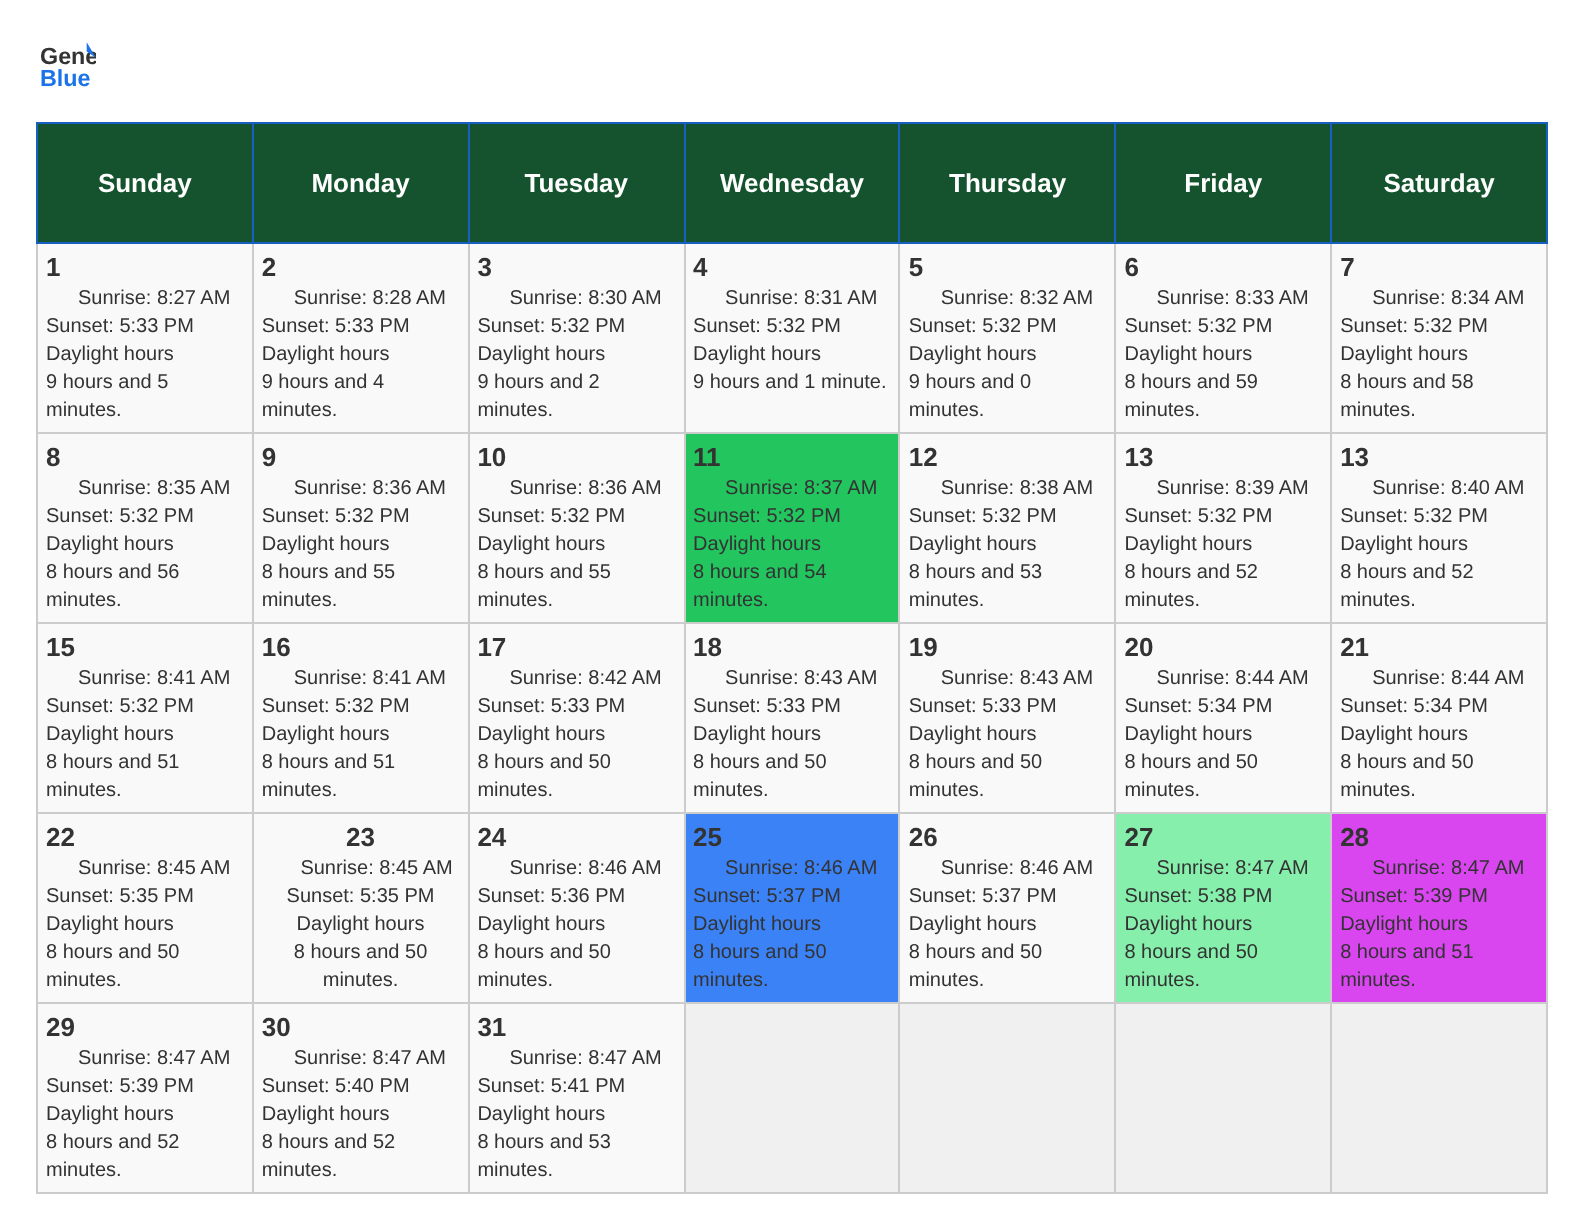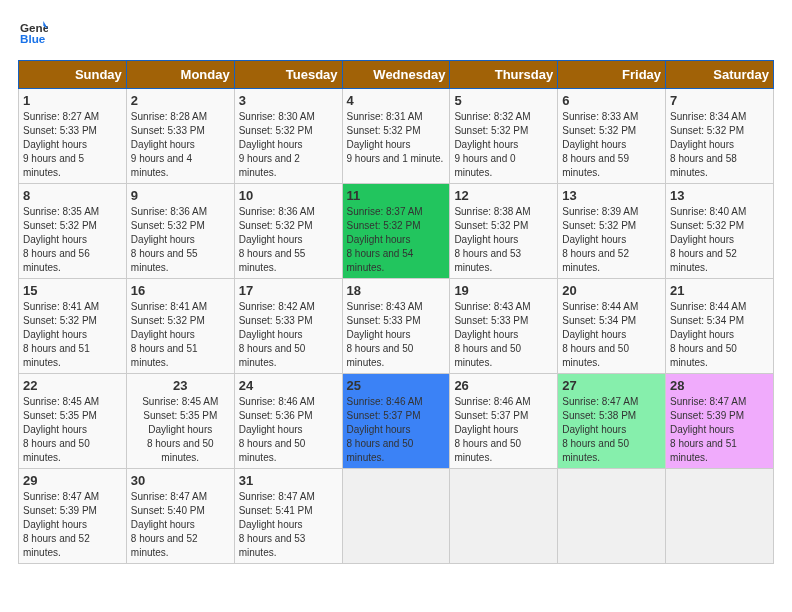--- a/index.html
+++ b/index.html
@@ -43,26 +43,26 @@
     .location {
       font-size: 15px;
       color: #444;
       margin-top: 2px;
     }
     .calendar {
       width: 100%;
       border-collapse: collapse;
     }
     .calendar thead tr th {
-      background: #a16207;
+      background: #14532d;
       color: #fff;
       font-size: 13px;
       font-weight: bold;
-      padding: 6px 4px;
-      text-align: right;
+      padding: 22px 4px;
+      text-align: center;
       border: 1px solid #1560c0;
     }
     .calendar tbody tr td {
       vertical-align: top;
       font-size: 10.5px;
       color: #333;
       padding: 4px 4px 3px 4px;
       border: 1px solid #ccc;
       width: calc(100% / 7);
       background: #fff;
@@ -74,20 +74,21 @@
     .day-num {
       font-size: 13px;
       font-weight: bold;
       display: block;
       margin-bottom: 2px;
     }
     .day-info {
       font-size: 10px;
       color: #333;
       line-height: 1.4;
+      margin-left: 16px;
     }
     .empty {
       background: #f0f0f0 !important;
     }
   </style>
 </head>
 <body>
 
 <div class="page">
   <div class="header">
@@ -363,21 +364,21 @@
       </td>
           <td style="background: #86efac;">
         <span class="day-num">27</span>
         <span class="day-info">
           Sunrise: 8:47 AM<br>
           Sunset: 5:38 PM<br>
           Daylight hours<br>
           8 hours and 50 minutes.
         </span>
       </td>
-          <td style="background: #f0abfc;">
+          <td style="background: #d946ef;">
         <span class="day-num">28</span>
         <span class="day-info">
           Sunrise: 8:47 AM<br>
           Sunset: 5:39 PM<br>
           Daylight hours<br>
           8 hours and 51 minutes.
         </span>
       </td>
         </tr>
         <tr>

